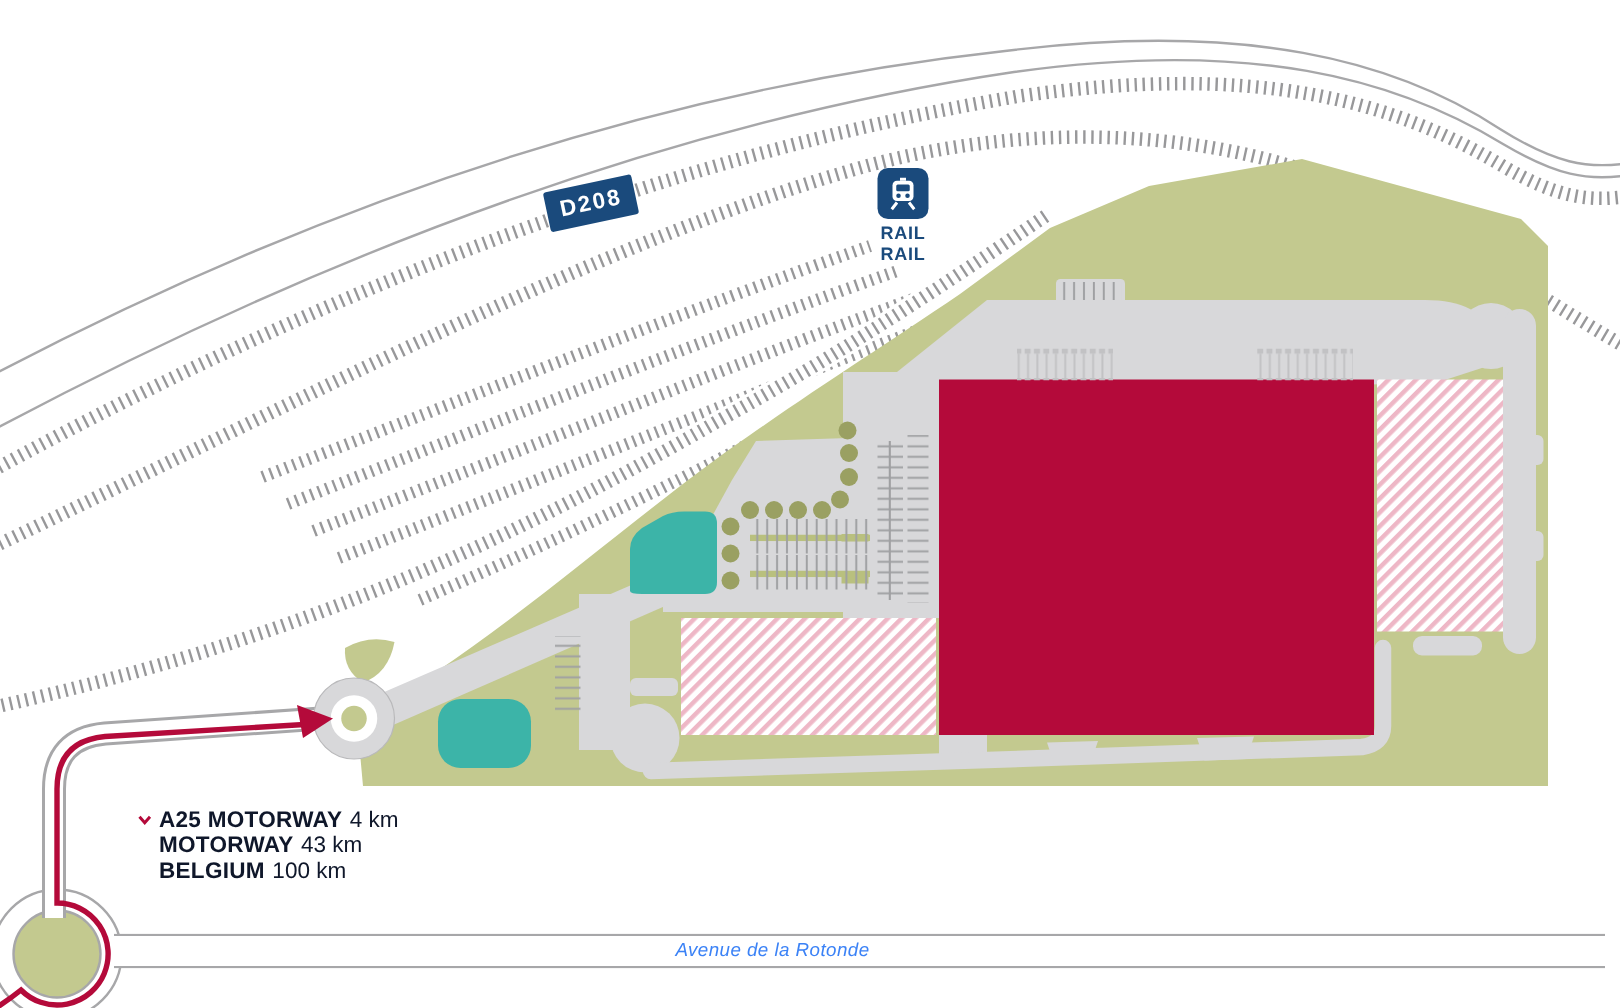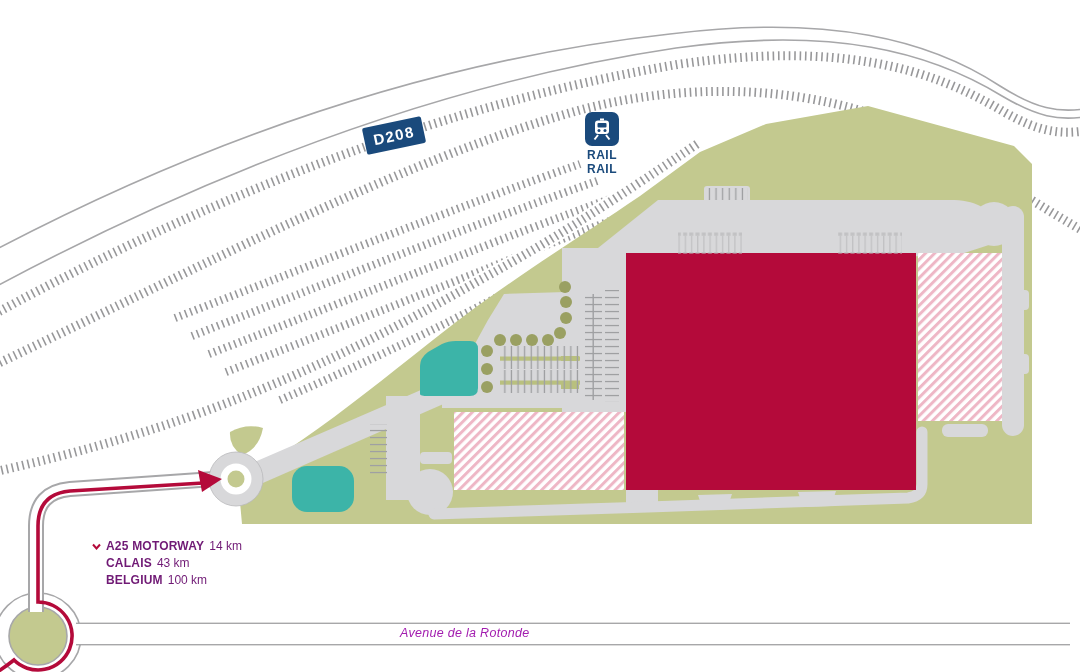--- a/index.html
+++ b/index.html
@@ -7,27 +7,27 @@
          font-family:"Liberation Sans",sans-serif;}
   #map-svg{position:absolute;left:0;top:0;}
   .overlay{position:absolute;}
   #d208-badge{left:364px;top:122px;width:60px;height:27px;background:#1a4a7c;color:#fff;
     font-weight:bold;font-size:15px;line-height:27px;text-align:center;letter-spacing:1.5px;
     transform:rotate(-12deg);border-radius:2px;}
   #railyard-icon-box{left:585px;top:112px;width:34px;height:34px;background:#1a4a7c;border-radius:7px;
     display:flex;align-items:center;justify-content:center;}
   #railyard-label{left:567px;top:148px;width:70px;text-align:center;color:#1a4a7c;
     font-weight:bold;font-size:12px;line-height:14px;letter-spacing:0.5px;}
-  #distance-list{left:92px;top:538px;color:#701a75;font-size:12px;line-height:17px;white-space:nowrap;}
+  #distance-list{left:92px;top:538px;color:#0f172a;font-size:15px;line-height:17px;white-space:nowrap;}
   .dist-row{display:flex;align-items:center;}
   .dist-row .ind{width:14px;display:inline-flex;align-items:center;}
   .dist-label{font-weight:bold;margin-right:5px;letter-spacing:0.2px;}
   .dist-value{font-weight:normal;}
-  #avenue-label{left:400px;top:626px;width:230px;text-align:left;font-style:italic;
-    font-size:12.5px;color:#a21caf;letter-spacing:0.3px;}
+  #avenue-label{left:400px;top:626px;width:230px;text-align:center;font-style:italic;
+    font-size:12.5px;color:#3b82f6;letter-spacing:0.3px;}
 </style>
 </head>
 <body>
 
 <div id="stage">
 
 <svg id="map-svg" width="1080" height="672" viewBox="0 0 1080 672">
   <defs>
     <pattern id="hatch" width="6.5" height="6.5" patternUnits="userSpaceOnUse" patternTransform="rotate(-45)">
       <rect width="6.5" height="6.5" fill="#ffffff"></rect>
@@ -185,25 +185,25 @@
 </div>
 
 <div id="distance-list" class="overlay">
   <div class="dist-row">
     <span class="ind">
       <svg width="9" height="7" viewBox="0 0 9 7">
             <polyline points="1,1.5 4.5,5.5 8,1.5" fill="none" stroke="#b40a3a" stroke-width="2"></polyline>
           </svg>
     </span>
     <span class="dist-label">A25 MOTORWAY</span>
-    <span class="dist-value">14 km</span>
+    <span class="dist-value">4 km</span>
   </div>
   <div class="dist-row">
     <span class="ind"></span>
-    <span class="dist-label">CALAIS</span>
+    <span class="dist-label">MOTORWAY</span>
     <span class="dist-value">43 km</span>
   </div>
   <div class="dist-row">
     <span class="ind"></span>
     <span class="dist-label">BELGIUM</span>
     <span class="dist-value">100 km</span>
   </div>
 </div>
 
 <div id="avenue-label" class="overlay">Avenue de la Rotonde</div>

